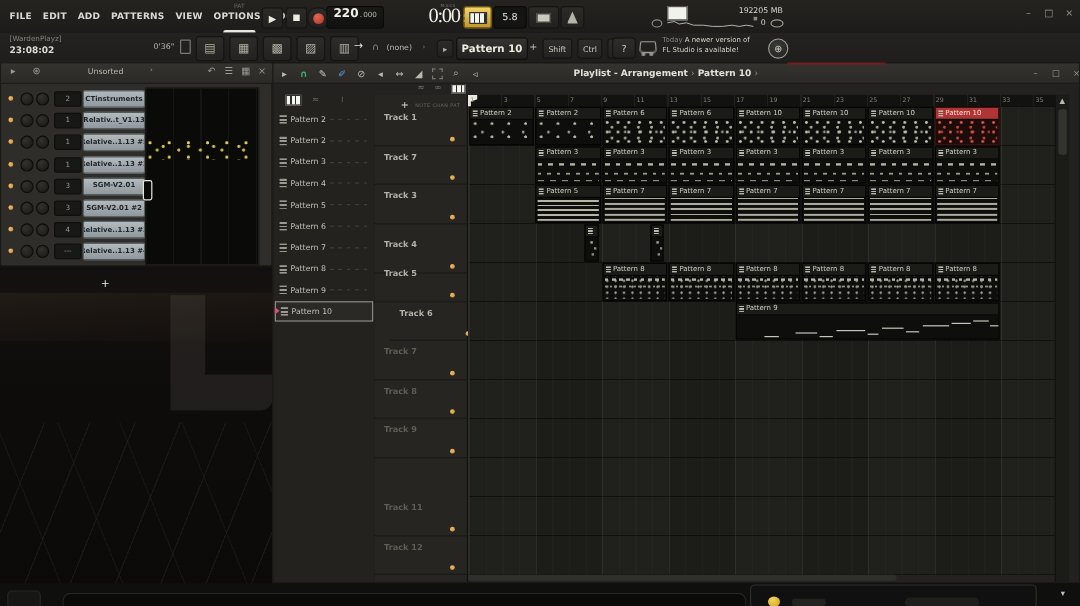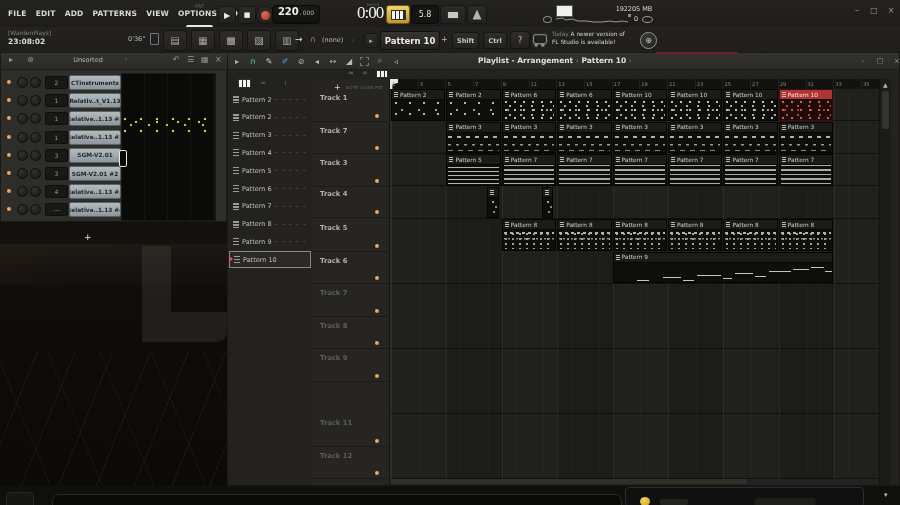--- a/index.html
+++ b/index.html
@@ -53,21 +53,21 @@
   #hourglass{left:150px;top:6px;width:7px;height:10px;border:1px solid #777;border-radius:1px;}
   #panelbtns{left:163px;top:3px;display:flex;gap:4px;}
   .pbtn{width:22px;height:19px;background:linear-gradient(#2d2c29,#232220);border:1px solid #141412;border-radius:3px;font-size:10px;}
   #arrow-btn{left:295px;top:7px;font-size:9px;color:#e4e4da;}
   #phones-icon{left:310px;top:8px;font-size:8px;color:#8a8a80;}
   #typing-target{left:322px;top:9px;font-size:6.5px;color:#b9b9ae;}
   #tt-chev{left:352px;top:9px;font-size:6px;color:#77776e;}
   #next-btn{left:364px;top:6px;width:12px;height:13px;font-size:7px;}
   #pattern-box{left:380px;top:4px;width:58px;height:17px;background:linear-gradient(#353431,#22211f);border:1px solid #101010;border-radius:3px;display:flex;align-items:center;justify-content:center;font-size:8.5px;font-weight:bold;color:#ececе2;color:#ececdf;}
   #pattern-plus{left:441px;top:8px;font-size:8px;color:#b9b9ae;}
-  .keybtn{height:15px;padding:0 4px;background:linear-gradient(#2e2d2a,#232220);border:1px solid #141412;border-radius:3px;font-size:6.5px;color:#c9c9bf;display:flex;align-items:center;font-weight:bold;}
+  .keybtn{height:15px;padding:0 4px;background:linear-gradient(#2e2d2a,#232220);border:1px solid #141412;border-radius:3px;font-size:6.5px;color:#c9c9bf;display:flex;align-items:center;}
   #keybtns{left:452px;top:5px;display:flex;gap:4px;}
   #hint-btn{left:510px;top:4px;width:18px;height:16px;border-radius:4px;background:linear-gradient(#2e2d2a,#232220);border:1px solid #141412;font-size:8px;color:#c9c9bf;}
   #cart-btn{left:533px;top:7px;width:12px;height:8px;border:1px solid #9a9a90;border-radius:1px 1px 3px 3px;transform:perspective(10px) rotateX(8deg);}
   #cart-btn:after{content:"";position:absolute;left:1px;top:8px;width:3px;height:3px;border-radius:50%;background:#9a9a90;box-shadow:6px 0 0 #9a9a90;}
   #update-note{left:552px;top:3px;width:82px;font-size:5.8px;line-height:1.45;color:#d5d5cb;}
   #update-prefix{color:#84847b;}
   #globe-btn{left:640px;top:5px;width:15px;height:15px;border-radius:50%;border:1px solid #9a9a90;background:radial-gradient(circle at 40% 35%,#3a3a36,#20201e);font-size:8px;color:#c9c9bf;}
   
   #rack{left:0;top:52px;width:227px;height:170px;background:#2e2d2a;border:1px solid #191917;box-sizing:border-box;}
   #rack-head{left:0;top:0;width:227px;height:16px;background:linear-gradient(#343330,#2b2a27);border-bottom:1px solid #1c1c1a;}
@@ -483,29 +483,29 @@
             <div class="trk-led"></div>
           </div>
           <div class="trk" style="top: 32.5px; height: 32.5px;">
             <div class="trk-label">Track 7</div>
             <div class="trk-led"></div>
           </div>
           <div class="trk" style="top: 65px; height: 32.5px;">
             <div class="trk-label">Track 3</div>
             <div class="trk-led"></div>
           </div>
-          <div class="trk" style="top: 96px; height: 32.5px; text-align: right;">
+          <div class="trk" style="top: 106px; height: 32.5px; text-align: right;">
             <div class="trk-label">Track 4</div>
             <div class="trk-led"></div>
           </div>
           <div class="trk" style="top: 130px; height: 32.5px;">
             <div class="trk-label">Track 5</div>
             <div class="trk-led"></div>
           </div>
-          <div class="trk" style="top: 162.5px; height: 32.5px;">
+          <div class="trk" style="top: 162.5px; height: 32.5px; margin-left: 13px;">
             <div class="trk-label">Track 6</div>
             <div class="trk-led"></div>
           </div>
           <div class="trk dim" style="top: 195px; height: 32.5px;">
             <div class="trk-label">Track 7</div>
             <div class="trk-led"></div>
           </div>
           <div class="trk dim" style="top: 227.5px; height: 32.5px;">
             <div class="trk-label">Track 8</div>
             <div class="trk-led"></div>

